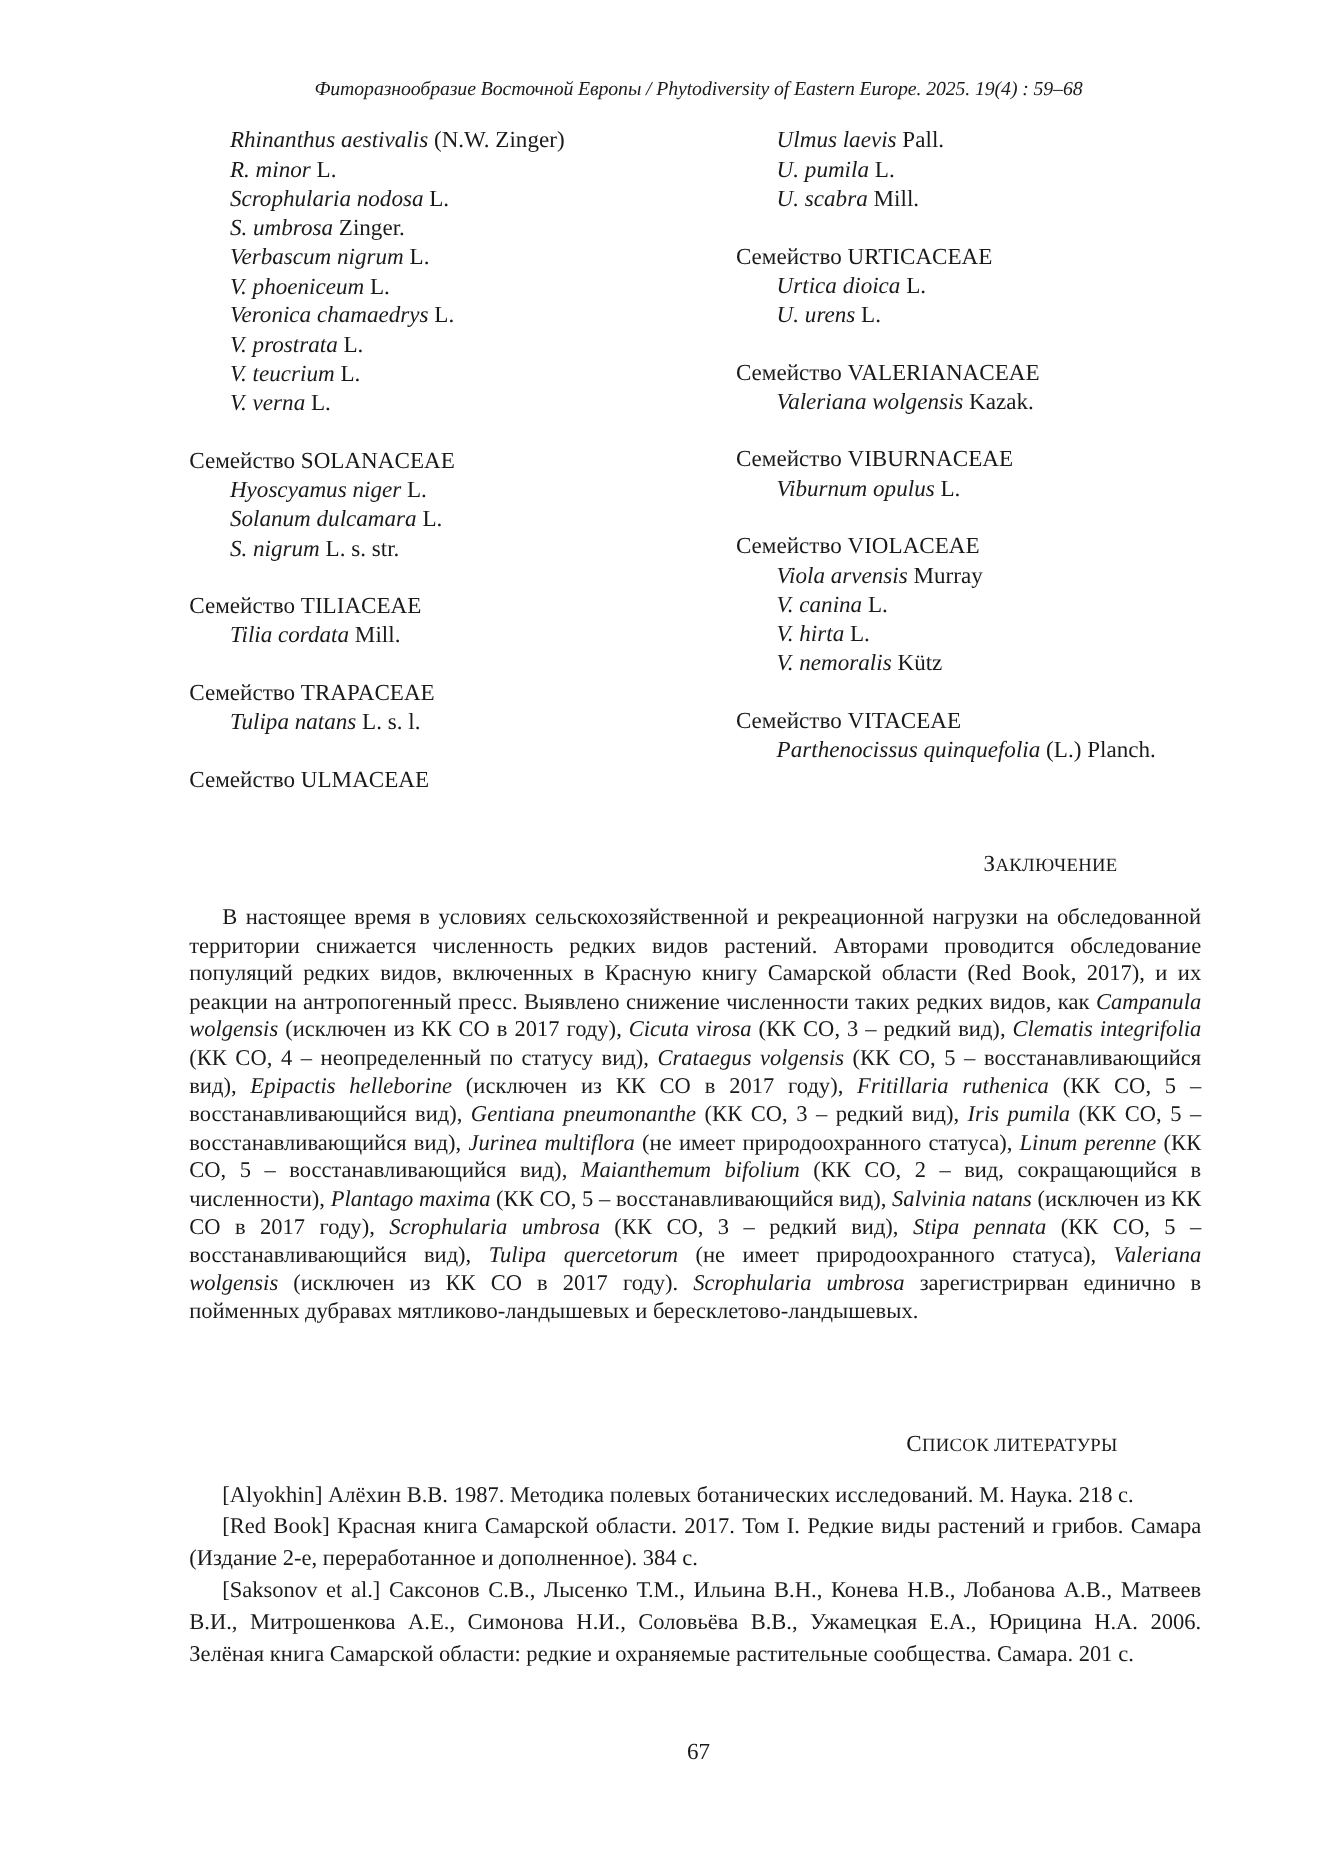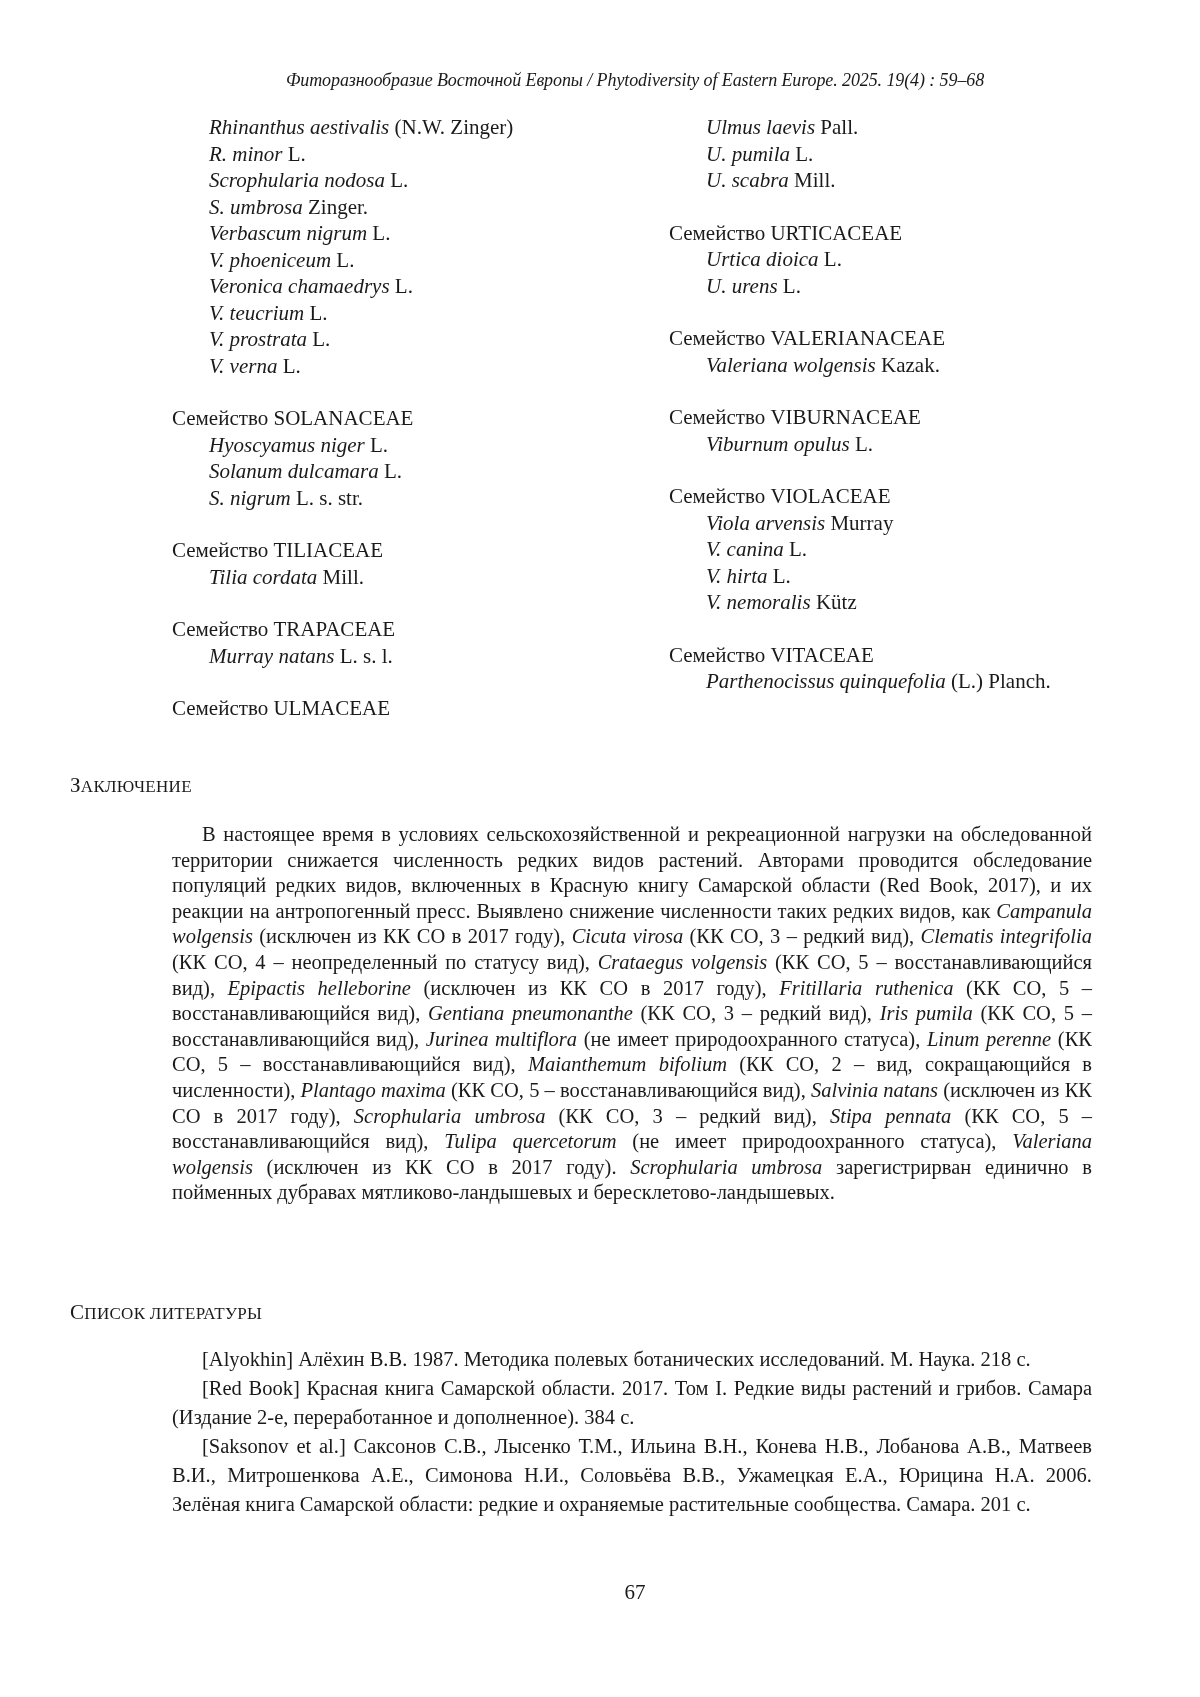--- a/index.html
+++ b/index.html
@@ -16,22 +16,22 @@
   .columns { position: absolute; top: 114px; left: 172px; width: 930px; }
   .col { position: absolute; top: 0; }
   .col-left { left: 0; width: 420px; }
   .col-right { left: 497px; width: 440px; }
   .line { height: 26.5px; line-height: 26.5px; white-space: nowrap; }
   .species { padding-left: 37px; }
   .family { }
   .gap { height: 26px; }
   i { font-style: italic; }
   .section-title {
-    position: absolute; left: 0; width: 1016px; text-align: left;
-    font-size: 17px; letter-spacing: 0.3px; padding-left: 70px; box-sizing: border-box;
+    position: absolute; left: 0; width: 1016px; text-align: right;
+    font-size: 17px; letter-spacing: 0.3px; padding-left: 32px; box-sizing: border-box;
   }
   .section-title .cap { font-size: 21px; }
   .body-text {
     position: absolute; left: 172px; width: 920px;
     text-align: justify; line-height: 25.6px; font-size: 20.5px;
     text-indent: 30px;
   }
   .refs { position: absolute; left: 172px; width: 920px; top: 1345px; }
   .ref {
     text-align: justify; line-height: 29px; font-size: 20.5px;
@@ -49,34 +49,34 @@
 
 <div class="columns">
   <div class="col col-left">
       <div class="line species"><i>Rhinanthus aestivalis</i><span> (N.W. Zinger)</span></div>
       <div class="line species"><i>R. minor</i><span> L.</span></div>
       <div class="line species"><i>Scrophularia nodosa</i><span> L.</span></div>
       <div class="line species"><i>S. umbrosa</i><span> Zinger.</span></div>
       <div class="line species"><i>Verbascum nigrum</i><span> L.</span></div>
       <div class="line species"><i>V. phoeniceum</i><span> L.</span></div>
       <div class="line species"><i>Veronica chamaedrys</i><span> L.</span></div>
+      <div class="line species"><i>V. prostrata</i><span> L.</span></div>
       <div class="line species"><i>V. teucrium</i><span> L.</span></div>
-      <div class="line species"><i>V. prostrata</i><span> L.</span></div>
       <div class="line species"><i>V. verna</i><span> L.</span></div>
       <div class="gap"></div>
       <div class="line family">Семейство SOLANACEAE</div>
       <div class="line species"><i>Hyoscyamus niger</i><span> L.</span></div>
       <div class="line species"><i>Solanum dulcamara</i><span> L.</span></div>
       <div class="line species"><i>S. nigrum</i><span> L. s. str.</span></div>
       <div class="gap"></div>
       <div class="line family">Семейство TILIACEAE</div>
       <div class="line species"><i>Tilia cordata</i><span> Mill.</span></div>
       <div class="gap"></div>
       <div class="line family">Семейство TRAPACEAE</div>
-      <div class="line species"><i>Murray natans</i><span> L. s. l.</span></div>
+      <div class="line species"><i>Tulipa natans</i><span> L. s. l.</span></div>
       <div class="gap"></div>
       <div class="line family">Семейство ULMACEAE</div>
     </div>
   <div class="col col-right">
       <div class="line species"><i>Ulmus laevis</i><span> Pall.</span></div>
       <div class="line species"><i>U. pumila</i><span> L.</span></div>
       <div class="line species"><i>U. scabra</i><span> Mill.</span></div>
       <div class="gap"></div>
       <div class="line family">Семейство URTICACEAE</div>
       <div class="line species"><i>Urtica dioica</i><span> L.</span></div>

